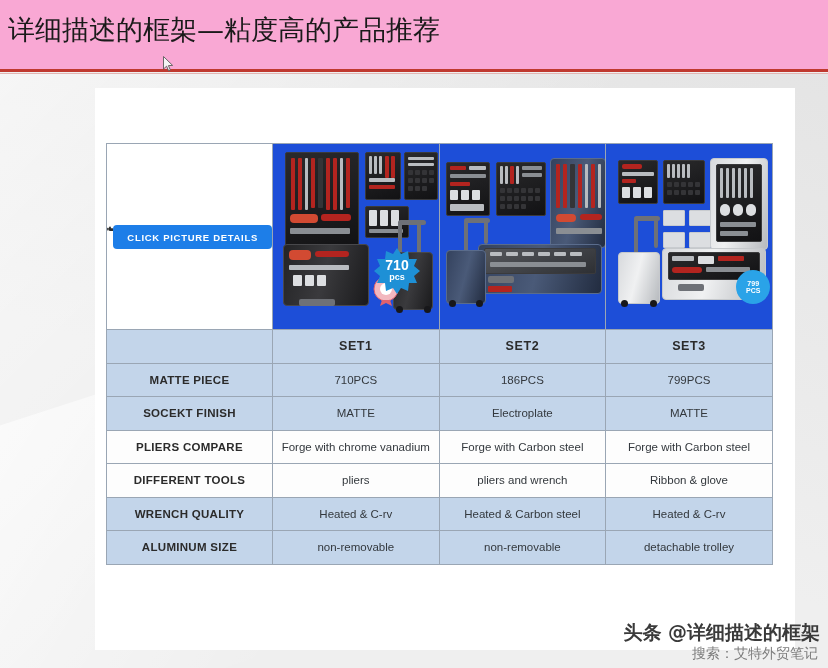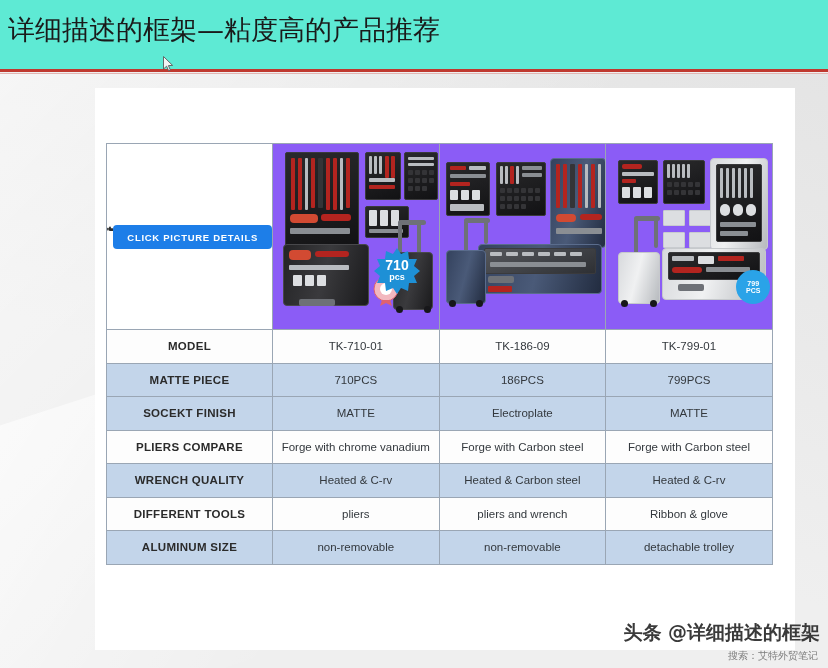--- a/index.html
+++ b/index.html
@@ -8,21 +8,21 @@
     overflow: hidden;
     background: #efefef;
     font-family: "Liberation Sans", "DejaVu Sans", sans-serif;
   }
 
   #root { position: relative; width: 828px; height: 668px; }
 
   
   .slide-header {
     position: absolute; left: 0; top: 0; width: 828px; height: 70px;
-    background: #5eead4;
+    background: #f9a8d4;
   }
   .slide-title {
     position: absolute; left: 8px; top: 10px;
     font-size: 27px; line-height: 40px;
     color: #1a1a1a; font-weight: 400;
     white-space: nowrap;
     font-family: "DejaVu Sans", "Liberation Sans", sans-serif;
   }
   .header-rule {
     position: absolute; left: 0; top: 69px; width: 828px; height: 3px;
@@ -111,21 +111,21 @@
     font-size: 9.5px; font-weight: bold;
     letter-spacing: 0.7px;
     padding: 7px 14px 6px;
     border-radius: 4px;
     white-space: nowrap;
   }
 
   
   .photo {
     position: relative; width: 100%; height: 100%;
-    background: #8b5cf6; overflow: hidden;
+    background: #1d4ed8; overflow: hidden;
   }
 
   
   .tray {
     position: absolute; border-radius: 2px;
     background: #1d1d1f;
     border: 1.5px solid #3a3a3c;
   }
   .tray.dark  { background: linear-gradient(160deg,#2a2a2c,#121214); }
   .tray.grey  { background: linear-gradient(160deg,#55575c,#2e3034); }
@@ -173,21 +173,21 @@
   
   .watermark {
     position: absolute; right: 8px; bottom: 22px;
     font-size: 19px; font-weight: bold; color: #3a3a3a;
     white-space: nowrap;
     font-family: "DejaVu Sans", "Liberation Sans", sans-serif;
     z-index: 30;
   }
   .watermark-sub {
     position: absolute; right: 10px; bottom: 5px;
-    font-size: 10px; color: #7d7d7d;
+    font-size: 14px; color: #7d7d7d;
     white-space: nowrap;
     font-family: "DejaVu Sans", "Liberation Sans", sans-serif;
     z-index: 30;
   }
 </style>
 </head>
 <body>
 
 <div id="root">
 
@@ -443,57 +443,57 @@
               <div class="wheel" style="left:15px;top:156px;"></div>
               <div class="wheel" style="left:44px;top:156px;"></div>
 
               <div class="round-badge" style="left:130px;top:126px;">
                 <span>799<br>PCS</span>
               </div>
             </div>
           </td>
         </tr>
 
-
-        <tr class="data-row white">
-          <td class="label-cell">MODEL</td>
-          <td class="val-cell">TK-710-01</td>
-          <td class="val-cell">TK-186-09</td>
-          <td class="val-cell">TK-799-01</td>
-        </tr>
+        <tr class="data-row blue">
+          <td class="label-cell"></td>
+          <td class="head-cell">SET1</td>
+          <td class="head-cell">SET2</td>
+          <td class="head-cell">SET3</td>
+        </tr>
+
         <tr class="data-row blue">
           <td class="label-cell">MATTE PIECE</td>
           <td class="val-cell">710PCS</td>
           <td class="val-cell">186PCS</td>
           <td class="val-cell">799PCS</td>
         </tr>
         <tr class="data-row blue">
           <td class="label-cell">SOCEKT FINISH</td>
           <td class="val-cell">MATTE</td>
           <td class="val-cell">Electroplate</td>
           <td class="val-cell">MATTE</td>
         </tr>
         <tr class="data-row white">
           <td class="label-cell">PLIERS COMPARE</td>
           <td class="val-cell">Forge with chrome vanadium</td>
           <td class="val-cell">Forge with Carbon steel</td>
           <td class="val-cell">Forge with Carbon steel</td>
         </tr>
+        <tr class="data-row white">
+          <td class="label-cell">DIFFERENT TOOLS</td>
+          <td class="val-cell">pliers</td>
+          <td class="val-cell">pliers and wrench</td>
+          <td class="val-cell">Ribbon &amp; glove</td>
+        </tr>
         <tr class="data-row blue">
           <td class="label-cell">WRENCH QUALITY</td>
           <td class="val-cell">Heated &amp; C-rv</td>
           <td class="val-cell">Heated &amp; Carbon steel</td>
           <td class="val-cell">Heated &amp; C-rv</td>
         </tr>
-        <tr class="data-row white">
-          <td class="label-cell">DIFFERENT TOOLS</td>
-          <td class="val-cell">pliers</td>
-          <td class="val-cell">pliers and wrench</td>
-          <td class="val-cell">Ribbon &amp; glove</td>
-        </tr>
         <tr class="data-row blue">
           <td class="label-cell">ALUMINUM SIZE</td>
           <td class="val-cell">non-removable</td>
           <td class="val-cell">non-removable</td>
           <td class="val-cell">detachable trolley</td>
         </tr>
 
       </tbody>
     </table>
   </div>

